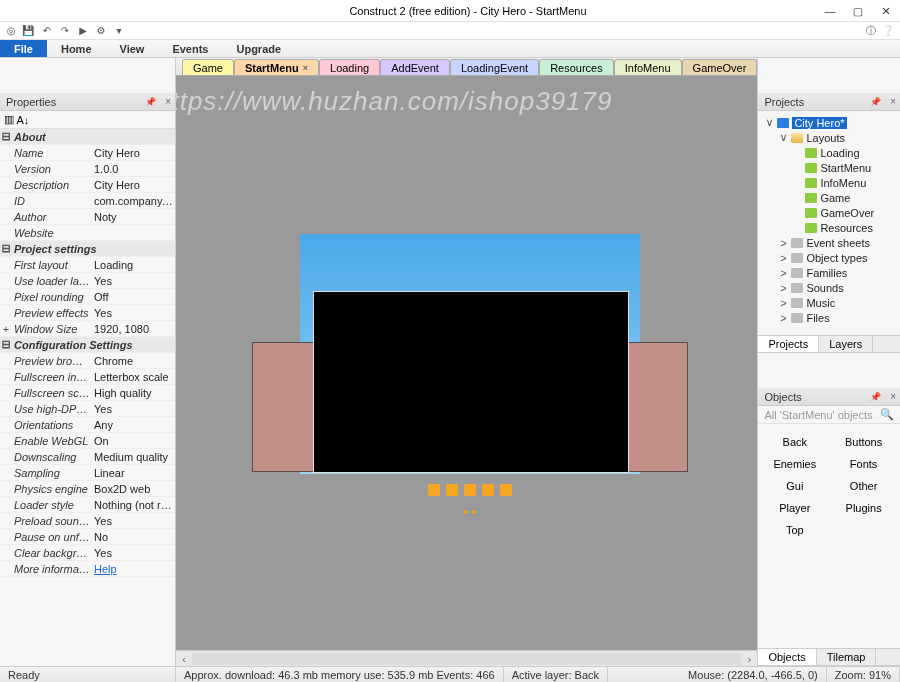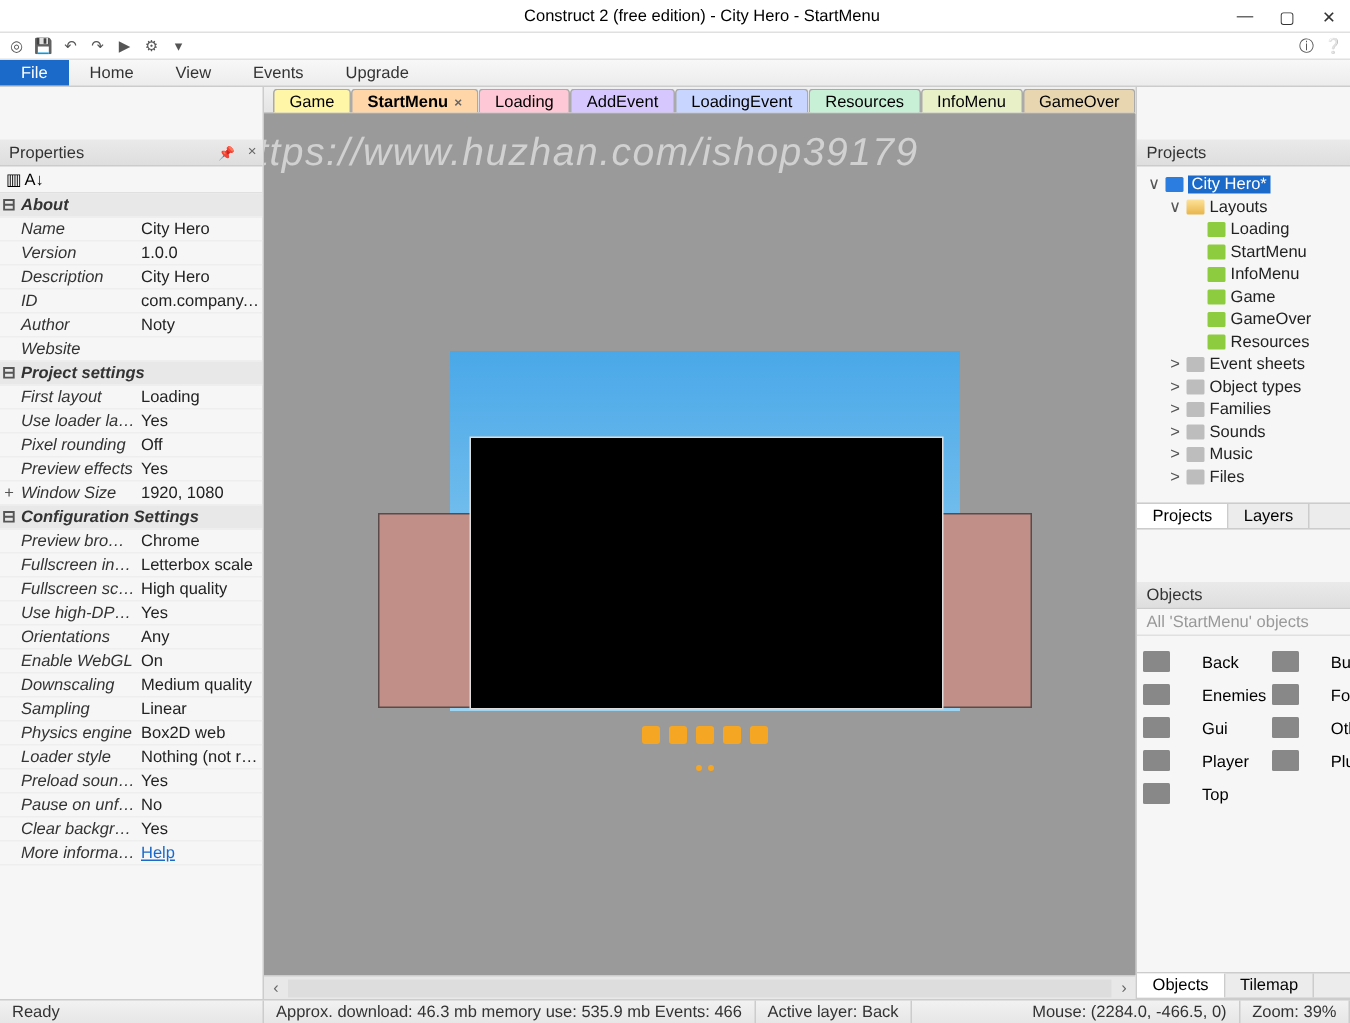--- a/index.html
+++ b/index.html
@@ -3,21 +3,21 @@
 <meta charset="utf-8">
 <style>
 * { box-sizing: border-box; margin: 0; padding: 0; font-family: "Segoe UI", Tahoma, sans-serif; font-size: 11px; }
 html, body { width: 900px; height: 682px; overflow: hidden; background: #f0f0f0; }
 .titlebar { height: 22px; background: #fff; display: flex; align-items: center; justify-content: center; position: relative; border-bottom: 1px solid #e0e0e0; padding-left: 36px; }
 .titlebar-controls { position: absolute; right: 0; top: 0; display: flex; }
 .titlebar-controls div { width: 28px; height: 22px; display: flex; align-items: center; justify-content: center; color: #333; }
 .toolbar { height: 18px; background: #fff; display: flex; align-items: center; padding: 0 4px; gap: 4px; border-bottom: 1px solid #e0e0e0; position: relative; }
 .toolbar-icon { width: 14px; height: 14px; display: flex; align-items: center; justify-content: center; color: #555; font-size: 10px; }
 .toolbar-right { position: absolute; right: 4px; display: flex; gap: 4px; }
-.menubar { height: 18px; background: linear-gradient(#f8f8f8,#ececec); display: flex; align-items: stretch; border-bottom: 1px solid #ccc; }
+.menubar { height: 18px; background: linear-gradient(#f8f8f8,#ececec); display: flex; align-items: stretch; border-bottom: 1px solid #ccc; font-weight: bold; }
 .menubar-item { padding: 0 14px; display: flex; align-items: center; color: #333; }
 .menubar-item.active { background: #1b6ac9; color: #fff; }
 .main { display: flex; height: 608px; }
 .panel-header { height: 18px; background: linear-gradient(#eaeaea,#dedede); border-bottom: 1px solid #ccc; display: flex; align-items: center; padding: 0 6px; color: #333; position: relative; margin-top: 35px; }
 .panel-header .pin { position: absolute; right: 18px; font-size: 9px; color: #666; }
 .panel-header .x { position: absolute; right: 4px; font-size: 10px; color: #666; }
 .left { width: 176px; background: #f6f6f6; border-right: 1px solid #ccc; display: flex; flex-direction: column; }
 .prop-tools { height: 18px; display: flex; align-items: center; gap: 2px; padding: 0 4px; border-bottom: 1px solid #e0e0e0; }
 .prop-grid { flex: 1; overflow: hidden; font-size: 11px; }
 .prop-row { display: flex; height: 16px; align-items: center; border-bottom: 1px solid #eee; }
@@ -54,21 +54,21 @@
 .ic.fld-open { background: linear-gradient(#fce29a,#e8b54a); border-radius: 1px; }
 .ic.fld { background: #bdbdbd; border-radius: 1px; }
 .ic.layout { background: #8dcb3f; border-radius: 1px; }
 .tree-row.sel .lbl { background: #1b6ac9; color: #fff; padding: 0 2px; }
 .side-tabs { height: 18px; display: flex; border-top: 1px solid #ccc; border-bottom: 1px solid #ccc; background: #ececec; }
 .side-tab { padding: 0 10px; display: flex; align-items: center; border-right: 1px solid #ccc; }
 .side-tab.active { background: #fff; }
 .obj-filter { height: 18px; display: flex; align-items: center; padding: 0 6px; color: #999; border-bottom: 1px solid #e0e0e0; position: relative; }
 .obj-filter .mag { position: absolute; right: 6px; color: #888; }
 .obj-grid { flex: 1; padding: 4px; display: grid; grid-template-columns: 1fr 1fr; gap: 2px 4px; align-content: start; }
-.obj-item { display: flex; align-items: flex-end; gap: 21px; height: 20px; }
+.obj-item { display: flex; align-items: center; gap: 8px; height: 20px; flex-direction: column; }
 .obj-item .fic { width: 18px; height: 14px; background: #888; border-radius: 1px; }
 .statusbar { height: 16px; background: linear-gradient(#f2f2f2,#e6e6e6); border-top: 1px solid #ccc; display: flex; align-items: center; font-size: 10px; color: #333; }
 .statusbar .cell { padding: 0 8px; border-right: 1px solid #ccc; height: 100%; display: flex; align-items: center; }
 .statusbar .spacer { flex: 1; }
 </style>
 </head>
 <body>
 
 <div class="titlebar">
   <span>Construct 2  (free edition) - City Hero - StartMenu</span>
@@ -445,14 +445,14 @@
   </div>
 
 </div>
 
 <div class="statusbar">
   <div class="cell" style="width:176px">Ready</div>
   <div class="cell">Approx. download: 46.3 mb   memory use: 535.9 mb   Events: 466</div>
   <div class="cell">Active layer: Back</div>
   <div class="spacer"></div>
   <div class="cell">Mouse: (2284.0, -466.5, 0)</div>
-  <div class="cell">Zoom: 39%</div>
+  <div class="cell">Zoom: 91%</div>
 </div>
 
 </body></html>

